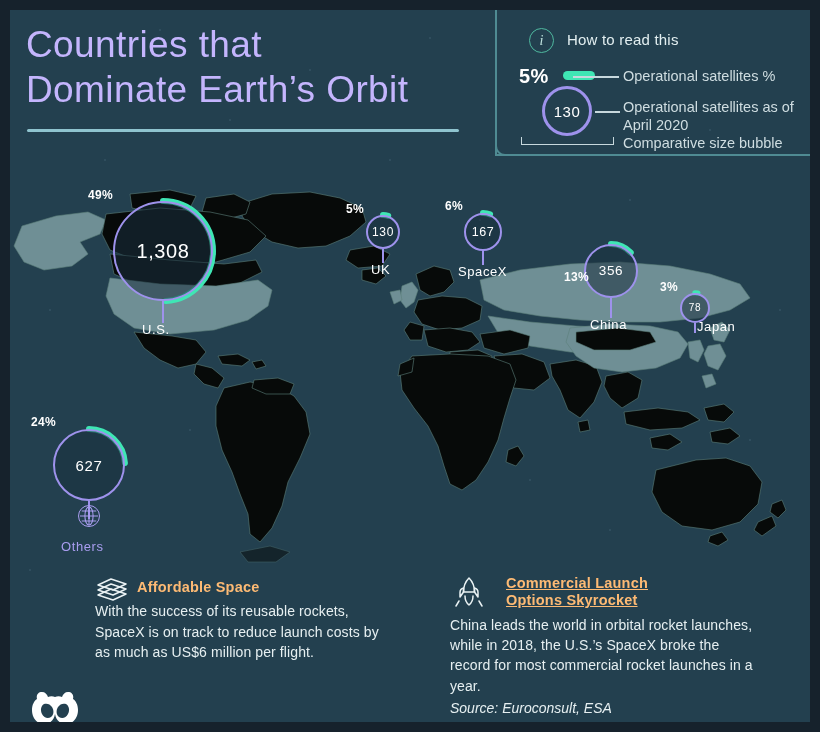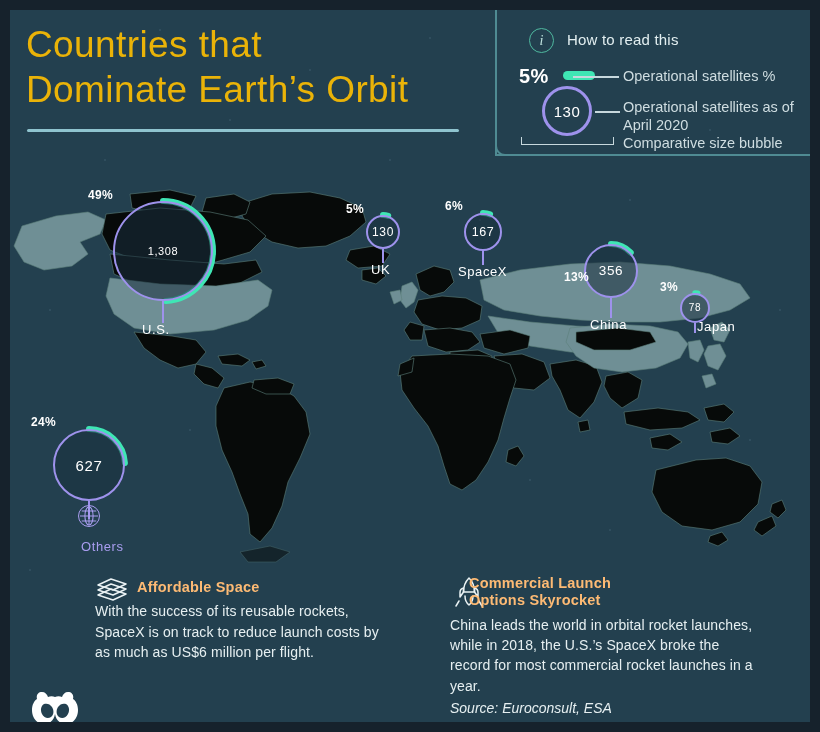--- a/index.html
+++ b/index.html
@@ -24,21 +24,21 @@
   }
   
   #stars {
     position: absolute; left: 0; top: 0; width: 800px; height: 712px;
     pointer-events: none; opacity: .5;
   }
 
   
   #title {
     position: absolute; left: 16px; top: 12px; width: 470px;
-    color: #eab308;
+    color: #c4b5fd;
     font-size: 37px;
     font-weight: 300;
     line-height: 1.22;
     letter-spacing: .4px;
   }
   #title .l { display: block; white-space: pre; }
   #title-rule {
     position: absolute; left: 17px; top: 119px;
     width: 432px; height: 3px;
     background: #8fc4cf;
@@ -168,21 +168,21 @@
     line-height: 1.2; letter-spacing: .2px;
   }
   .note .body {
     color: #e6eff1; font-size: 14px; line-height: 1.45;
     margin-top: 5px; letter-spacing: .1px;
   }
   #note1 { left: 85px; top: 565px; width: 300px; }
   #note1 .ttl { margin-left: 42px; padding-top: 4px; }
   #note1 .body { margin-left: 0px; }
   #note2 { left: 440px; top: 565px; width: 305px; }
-  #note2 .ttl { margin-left: 19px; }
+  #note2 .ttl { margin-left: 56px; text-decoration: underline; }
   #note2 .body { margin-left: 0px; }
   #source {
     position: absolute; left: 440px; top: 690px;
     color: #e6eff1; font-size: 14px; font-style: italic;
   }
   #money-icon { position: absolute; left: 85px; top: 566px; }
   #rocket-icon { position: absolute; left: 442px; top: 566px; }
   #logo { position: absolute; left: 22px; top: 678px; }
 </style>
 </head>
@@ -320,21 +320,21 @@
 
       <div id="legend-bracket"></div>
       <div id="legend-lbl3">Comparative size bubble</div>
     </div>
 
     <div class="bub" style="left:103px; top:191px; width:100px; height:100px;">
       <svg class="arcwrap" width="110" height="110" viewBox="0 0 110 110" style="left:-5px; top:-5px;">
         <circle cx="55" cy="55" r="50" fill="none" stroke="#3fe6b4" stroke-width="6" stroke-linecap="round" stroke-dasharray="153.9 160.1" transform="rotate(-90 55 55)"></circle>
       </svg>
       <div class="ring" style="width:100px; height:100px;">
-        <span class="val" style="font-size:11px;">1,308</span>
+        <span class="val" style="font-size:20px;">1,308</span>
       </div>
       <div class="pct" style="left:-25px; top:-13px;">49%</div>
       <div class="stem" style="left:49px; top:100px; height:22px;"></div>
       <div class="cname" style="left:29px; top:121px;">U.S.</div>
     </div>
 
     <div class="bub" style="left:356px; top:205px; width:34px; height:34px;">
       <svg class="arcwrap" width="44" height="44" viewBox="0 0 44 44" style="left:-5px; top:-5px;">
         <circle cx="22" cy="22" r="17" fill="none" stroke="#3fe6b4" stroke-width="6" stroke-linecap="round" stroke-dasharray="5.3 101.5" transform="rotate(-90 22 22)"></circle>
       </svg>
@@ -384,21 +384,21 @@
 
     <div class="bub" style="left:43px; top:419px; width:72px; height:72px;">
       <svg class="arcwrap" width="82" height="82" viewBox="0 0 82 82" style="left:-5px; top:-5px;">
         <circle cx="41" cy="41" r="36" fill="none" stroke="#3fe6b4" stroke-width="6" stroke-linecap="round" stroke-dasharray="54.3 171.9" transform="rotate(-90 41 41)"></circle>
       </svg>
       <div class="ring" style="width:72px; height:72px;">
         <span class="val" style="font-size:15px;">627</span>
       </div>
       <div class="pct" style="left:-22px; top:-14px;">24%</div>
       <div class="stem" style="left:35px; top:72px; height:18px;"></div>
-      <div class="cname purple" style="left:28px; top:110px;">Others</div>
+      <div class="cname purple" style="left:8px; top:110px;">Others</div>
     </div>
     <svg id="others-globe" viewBox="0 0 22 22">
       <g fill="none" stroke="#a99df0" stroke-width="1.2">
         <line x1="1" y1="11" x2="21" y2="11"></line>
         <line x1="11" y1="1" x2="11" y2="21"></line>
         <ellipse cx="11" cy="11" rx="4.5" ry="10"></ellipse>
         <line x1="3" y1="5.5" x2="19" y2="5.5"></line>
         <line x1="3" y1="16.5" x2="19" y2="16.5"></line>
       </g>
     </svg>

